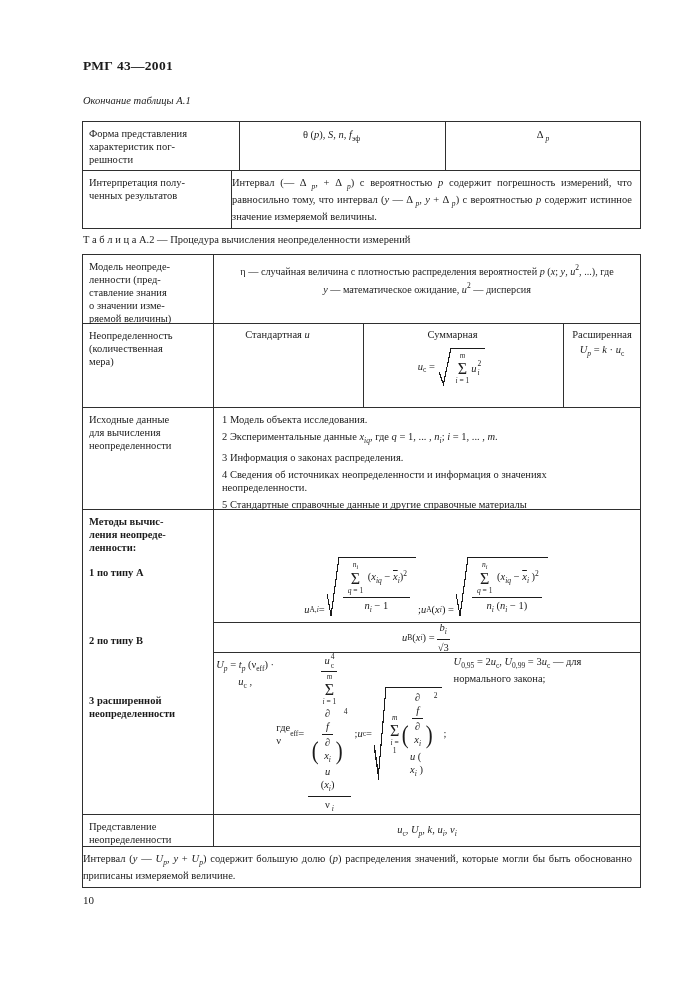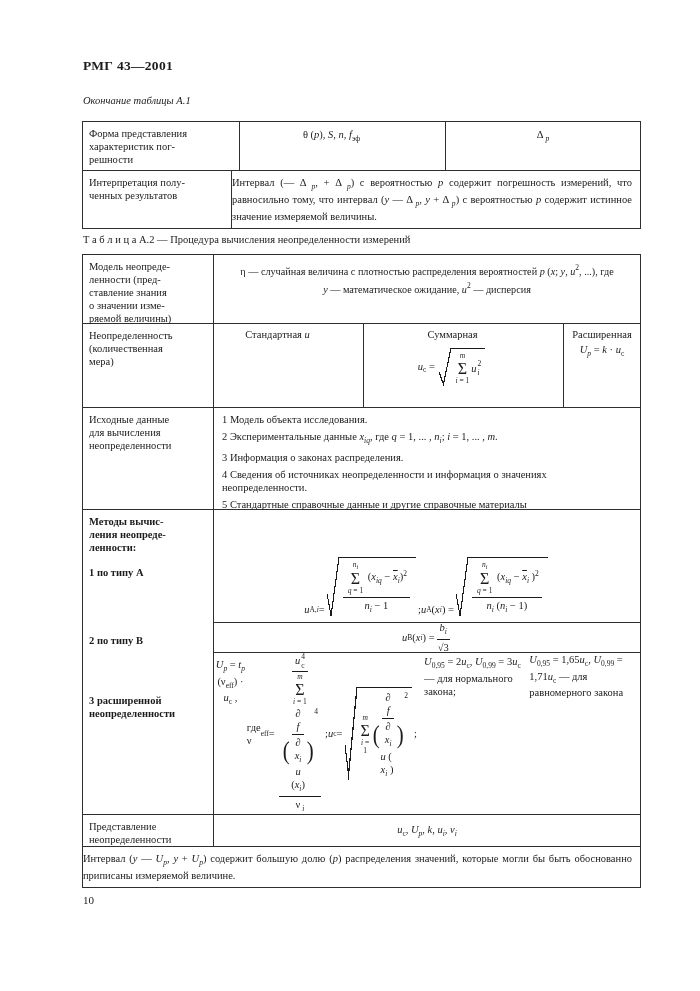--- a/index.html
+++ b/index.html
@@ -277,21 +277,20 @@
                         <span class="mden"><span>∂ </span><span class="i">x</span><span class="sub i">i</span></span>
                       </span><span> </span><span class="i">u</span><span> ( </span><span class="i">x</span><span class="sub i">i</span><span> )</span></span>
                     <span class="mpar">)</span>
                     <span class="mpsup">2</span>
                   </span>
                 </span>
               </span>
               <span> ;</span>
             </div>
           <div class="cline3 m"><span class="i">U</span><span class="sub">0,95</span><span> = 2</span><span class="i">u</span><span class="sub">c</span><span>,  </span><span class="i">U</span><span class="sub">0,99</span><span> = 3</span><span class="i">u</span><span class="sub">c</span><span> — для нормального закона;</span></div>
-          <div class="cline4 m"><span class="i">U</span><span class="sub">0,95</span><span> = 1,65</span><span class="i">u</span><span class="sub">c</span><span>, </span><span class="i">U</span><span class="sub">0,99</span><span> = 1,71</span><span class="i">u</span><span class="sub">c</span><span> — для равномерного закона</span></div>
         </div>
       </div>
     </div>
 
     <div class="trow bt h-r5">
       <div class="cell lbl wA2">Представление
 неопределенности</div>
       <div class="cell fx ctr" style="padding-top:8px;"><span class="i">u</span><span class="sub">c</span><span>, </span><span class="i">U</span><span class="sub i">p</span><span>, </span><span class="i">k</span><span>, </span><span class="i">u</span><span class="sub i">i</span><span>, </span><span class="i">v</span><span class="sub i">i</span></div>
     </div>
 

